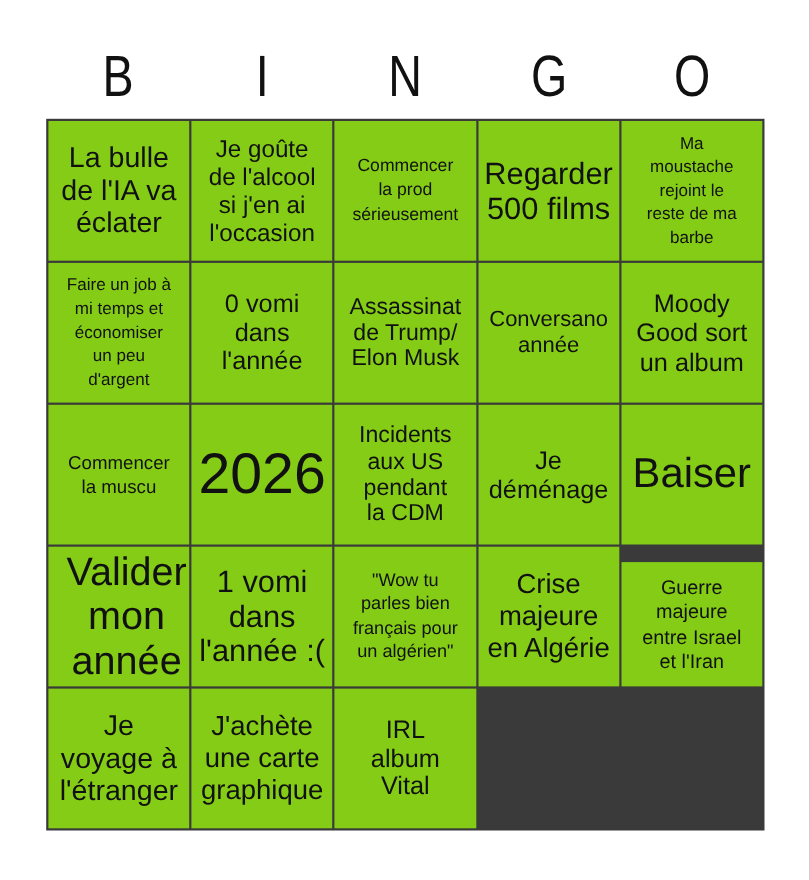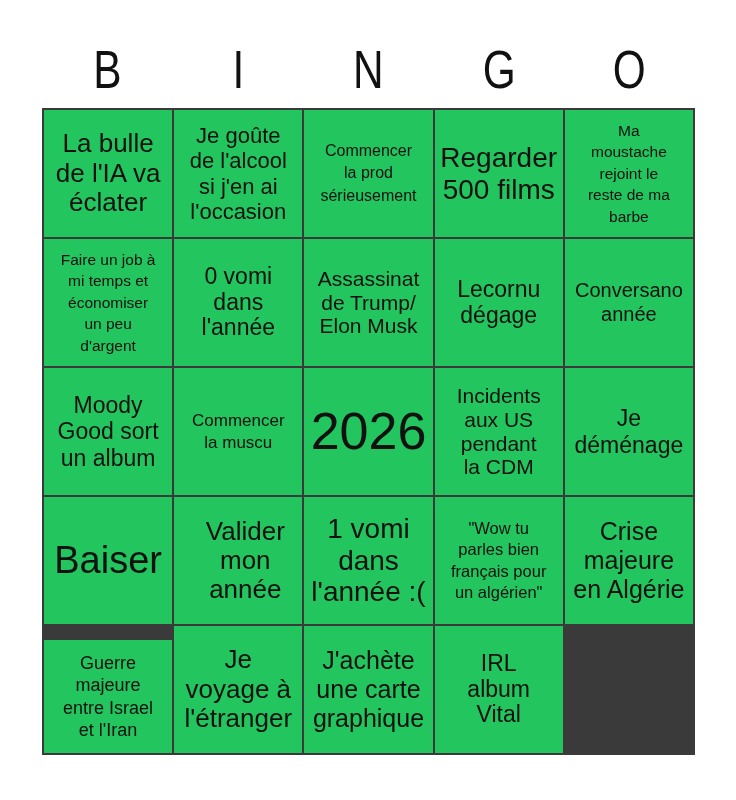--- a/index.html
+++ b/index.html
@@ -40,21 +40,21 @@
     width: 653px; height: 647px;
     box-sizing: border-box;
     background: #3a3a3a;          
     padding: 2px;
     display: grid;
     grid-template-columns: repeat(5, 1fr);
     grid-template-rows: repeat(5, 1fr);
     gap: 2px;
   }
   .cell {
-    background: #22c55e;
+    background: #84cc16;
     display: flex;
     align-items: center;
     justify-content: center;
     text-align: center;
     padding: 1px 2px;
     box-sizing: border-box;
     overflow: hidden;
     white-space: pre-line;
     color: #111111;
   }
@@ -64,21 +64,21 @@
   .s16b { font-size: 16.5px; line-height: 1.30; }
   .s17  { font-size: 17px;   line-height: 1.28; }
   .s18  { font-size: 18px;   line-height: 1.25; margin-top: 14px; }
   .s20  { font-size: 20px;   line-height: 1.18; }
   .s21  { font-size: 21px;   line-height: 1.12; }
   .s22  { font-size: 22px;   line-height: 1.15; }
   .s23  { font-size: 23px;   line-height: 1.15; }
   .s25  { font-size: 25px;   line-height: 1.15; }
   .s26  { font-size: 26px;   line-height: 1.13; }
   .s28  { font-size: 28px;   line-height: 1.12; }
-  .s30  { font-size: 26px;   line-height: 1.12; padding-left: 16px; }
+  .s30  { font-size: 36px;   line-height: 1.12; padding-left: 16px; }
   .s31  { font-size: 23px;   line-height: 1.12; }
   .s38  { font-size: 38px;   line-height: 1.10; }
   .s52  { font-size: 52px;   line-height: 1.10; }
 </style>
 </head>
 <body>
 
 <div class="page">
 
   <div class="bingo-header">
@@ -112,22 +112,20 @@
 mi temps et
 économiser
 un peu
 d'argent</div>
     <div class="cell s31">0 vomi
 dans
 l'année</div>
     <div class="cell s21">Assassinat
 de Trump/
 Elon Musk</div>
-    <div class="cell s31">Lecornu
-dégage</div>
     <div class="cell s20">Conversano
 année</div>
 
     <div class="cell s23">Moody
 Good sort
 un album</div>
     <div class="cell s17">Commencer
 la muscu</div>
     <div class="cell s52">2026</div>
     <div class="cell s21">Incidents

